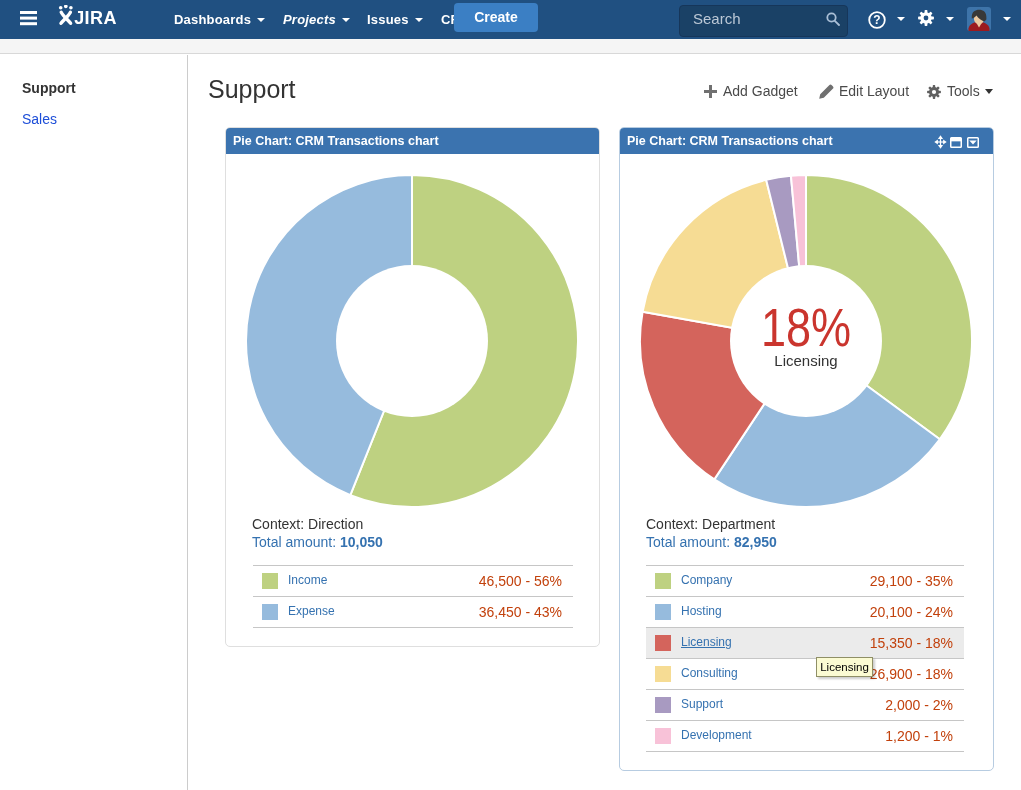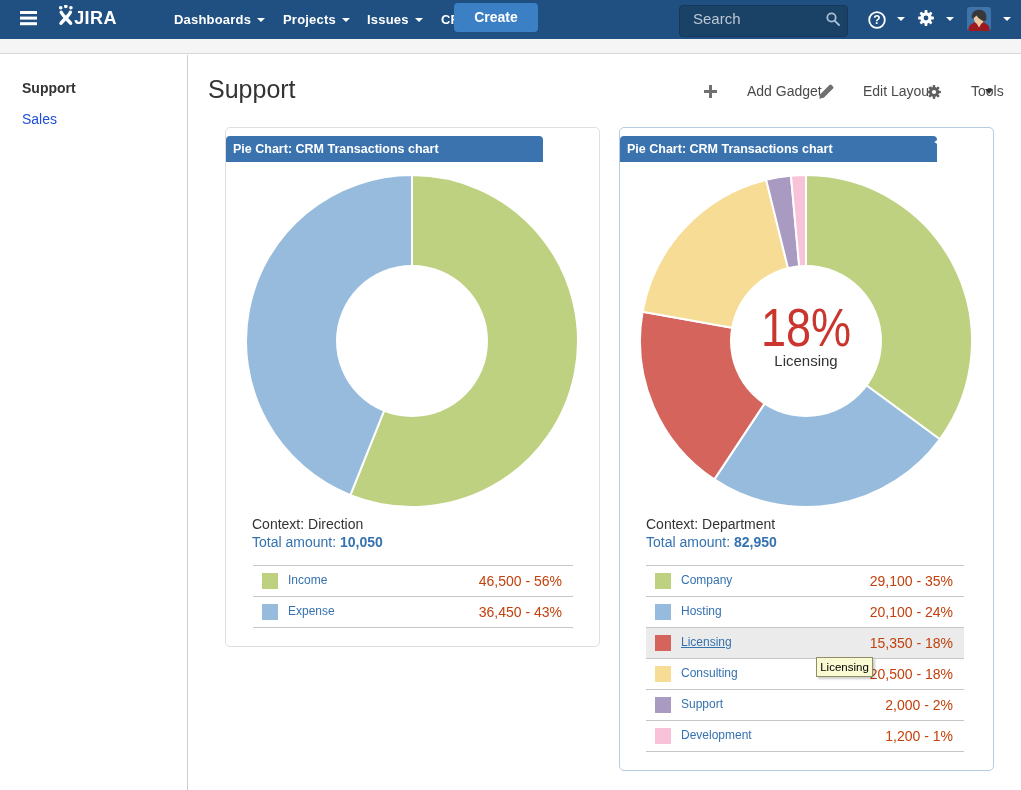--- a/index.html
+++ b/index.html
@@ -13,24 +13,24 @@
 #searchBox { position:absolute; left:679px; top:5px; width:169px; height:32px; background:#1a4166; border:1px solid #16365a; border-radius:4px; }
 #searchBox .ph { position:absolute; left:13px; top:4px; color:#bcc8d6; font-size:15px; }
 
 #band { position:absolute; left:0; top:39px; width:1021px; height:15px; background:#f5f5f5; border-bottom:1px solid #d8d8d8; }
 
 #divider { position:absolute; left:187px; top:55px; width:1px; height:735px; background:#cccccc; }
 #sb1 { position:absolute; left:22px; top:80px; font-size:14px; font-weight:bold; color:#333; }
 #sb2 { position:absolute; left:22px; top:111px; font-size:14px; color:#1d4ed8; }
 
 #h1 { position:absolute; left:208px; top:76px; font-size:25px; line-height:1.1; color:#333; font-weight:normal; }
-.toolbtn { position:absolute; top:83px; font-size:14px; color:#4a4a4a;margin-left:24px; }
+.toolbtn { position:absolute; top:83px; font-size:14px; color:#4a4a4a; }
 
 .gadget { position:absolute; width:375px; background:#fff; border:1px solid #dfdfdf; border-radius:5px; }
-.ghead { position:absolute; left:0; top:8px; width:317px; height:26px; border-radius:4px 4px 0 0; background:#3b73af; color:#fff; font-size:12.5px; font-weight:bold; line-height:26px; padding-left:7px; }
+.ghead { position:absolute; left:0; top:0; width:373px; height:26px; border-radius:4px 4px 0 0; background:#3b73af; color:#fff; font-size:12.5px; font-weight:bold; line-height:26px; padding-left:7px; }
 .ctx { position:absolute; font-size:14px; color:#333; }
 .tot { position:absolute; font-size:14px; color:#3572b0; }
 .tot b { font-weight:bold;margin-top:48px; }
 .legend { position:absolute; left:27px; width:319px; border-top:1px solid #c6c6c6; }
 .lrow { position:relative; height:31px; border-bottom:1px solid #c6c6c6; }
 .lrow .sw { position:absolute; left:9px; top:7px; width:16px; height:16px; }
 .lrow .lbl { position:absolute; left:35px; top:7px; font-size:12px; color:#3572b0; }
 .lrow .val { position:absolute; right:11px; top:7px; font-size:14px; color:#c2410c; }
 .hl { background:#ebebeb; }
 #tooltip { position:absolute; left:816px; top:657px; width:57px; height:20px; background:#fbfbd3; border:1px solid #8f8f66; box-shadow:2px 2px 2px rgba(0,0,0,0.2); font-size:11.5px; color:#000; text-align:center; line-height:19px; z-index:20; }
@@ -65,21 +65,21 @@
       <circle cx="9.8" cy="1.4" r="1.8"></circle>
       <circle cx="14.9" cy="2.7" r="1.8"></circle>
     </g>
     <g stroke="#fff" stroke-width="3.4" stroke-linecap="round" fill="none">
       <path d="M5.2 7.2 C7.5 11.5 12.5 15.5 14.6 18.3"></path>
       <path d="M14.4 7.2 C12.1 11.5 7.1 15.5 5.0 18.3"></path>
     </g>
     <text x="18.2" y="19.3" font-family="Liberation Sans, sans-serif" font-size="18" font-weight="bold" fill="#fff" letter-spacing="0.4">JIRA</text>
   </svg>
   <span class="item" style="left:132px;">Dashboards<span class="caretw"></span></span>
-  <span class="item" style="left:241px;">Projects<span class="caretw"></span></span>
+  <span class="item" style="left:241px;font-style:italic;">Projects<span class="caretw"></span></span>
   <span class="item" style="left:325px;">Issues<span class="caretw"></span></span>
   <span class="item" style="left:399px;">CRM</span>
   <div id="createBtn">Create</div>
   <div id="searchBox">
     <span class="ph">Search</span>
     <svg class="abs" style="left:146px; top:6px;" width="14" height="14" viewBox="0 0 14 14">
       <circle cx="5.5" cy="5.5" r="4.2" fill="none" stroke="#aabfd6" stroke-width="1.8"></circle>
       <line x1="8.8" y1="8.8" x2="13" y2="13" stroke="#aabfd6" stroke-width="1.8" stroke-linecap="round"></line>
     </svg>
   </div>
@@ -202,21 +202,21 @@
       <span class="val">20,100 - 24%</span>
   </div>
   <div class="lrow hl">
     <span class="sw" style="background:#d4645c;"></span>
       <span class="lbl" style="text-decoration:underline;">Licensing</span>
       <span class="val">15,350 - 18%</span>
   </div>
   <div class="lrow">
     <span class="sw" style="background:#f6dc94;"></span>
       <span class="lbl">Consulting</span>
-      <span class="val">20,500 - 18%</span>
+      <span class="val">26,900 - 18%</span>
   </div>
   <div class="lrow">
     <span class="sw" style="background:#a89ac1;"></span>
       <span class="lbl">Support</span>
       <span class="val">2,000 - 2%</span>
   </div>
   <div class="lrow">
     <span class="sw" style="background:#f8c2d8;"></span>
       <span class="lbl">Development</span>
       <span class="val">1,200 - 1%</span>

